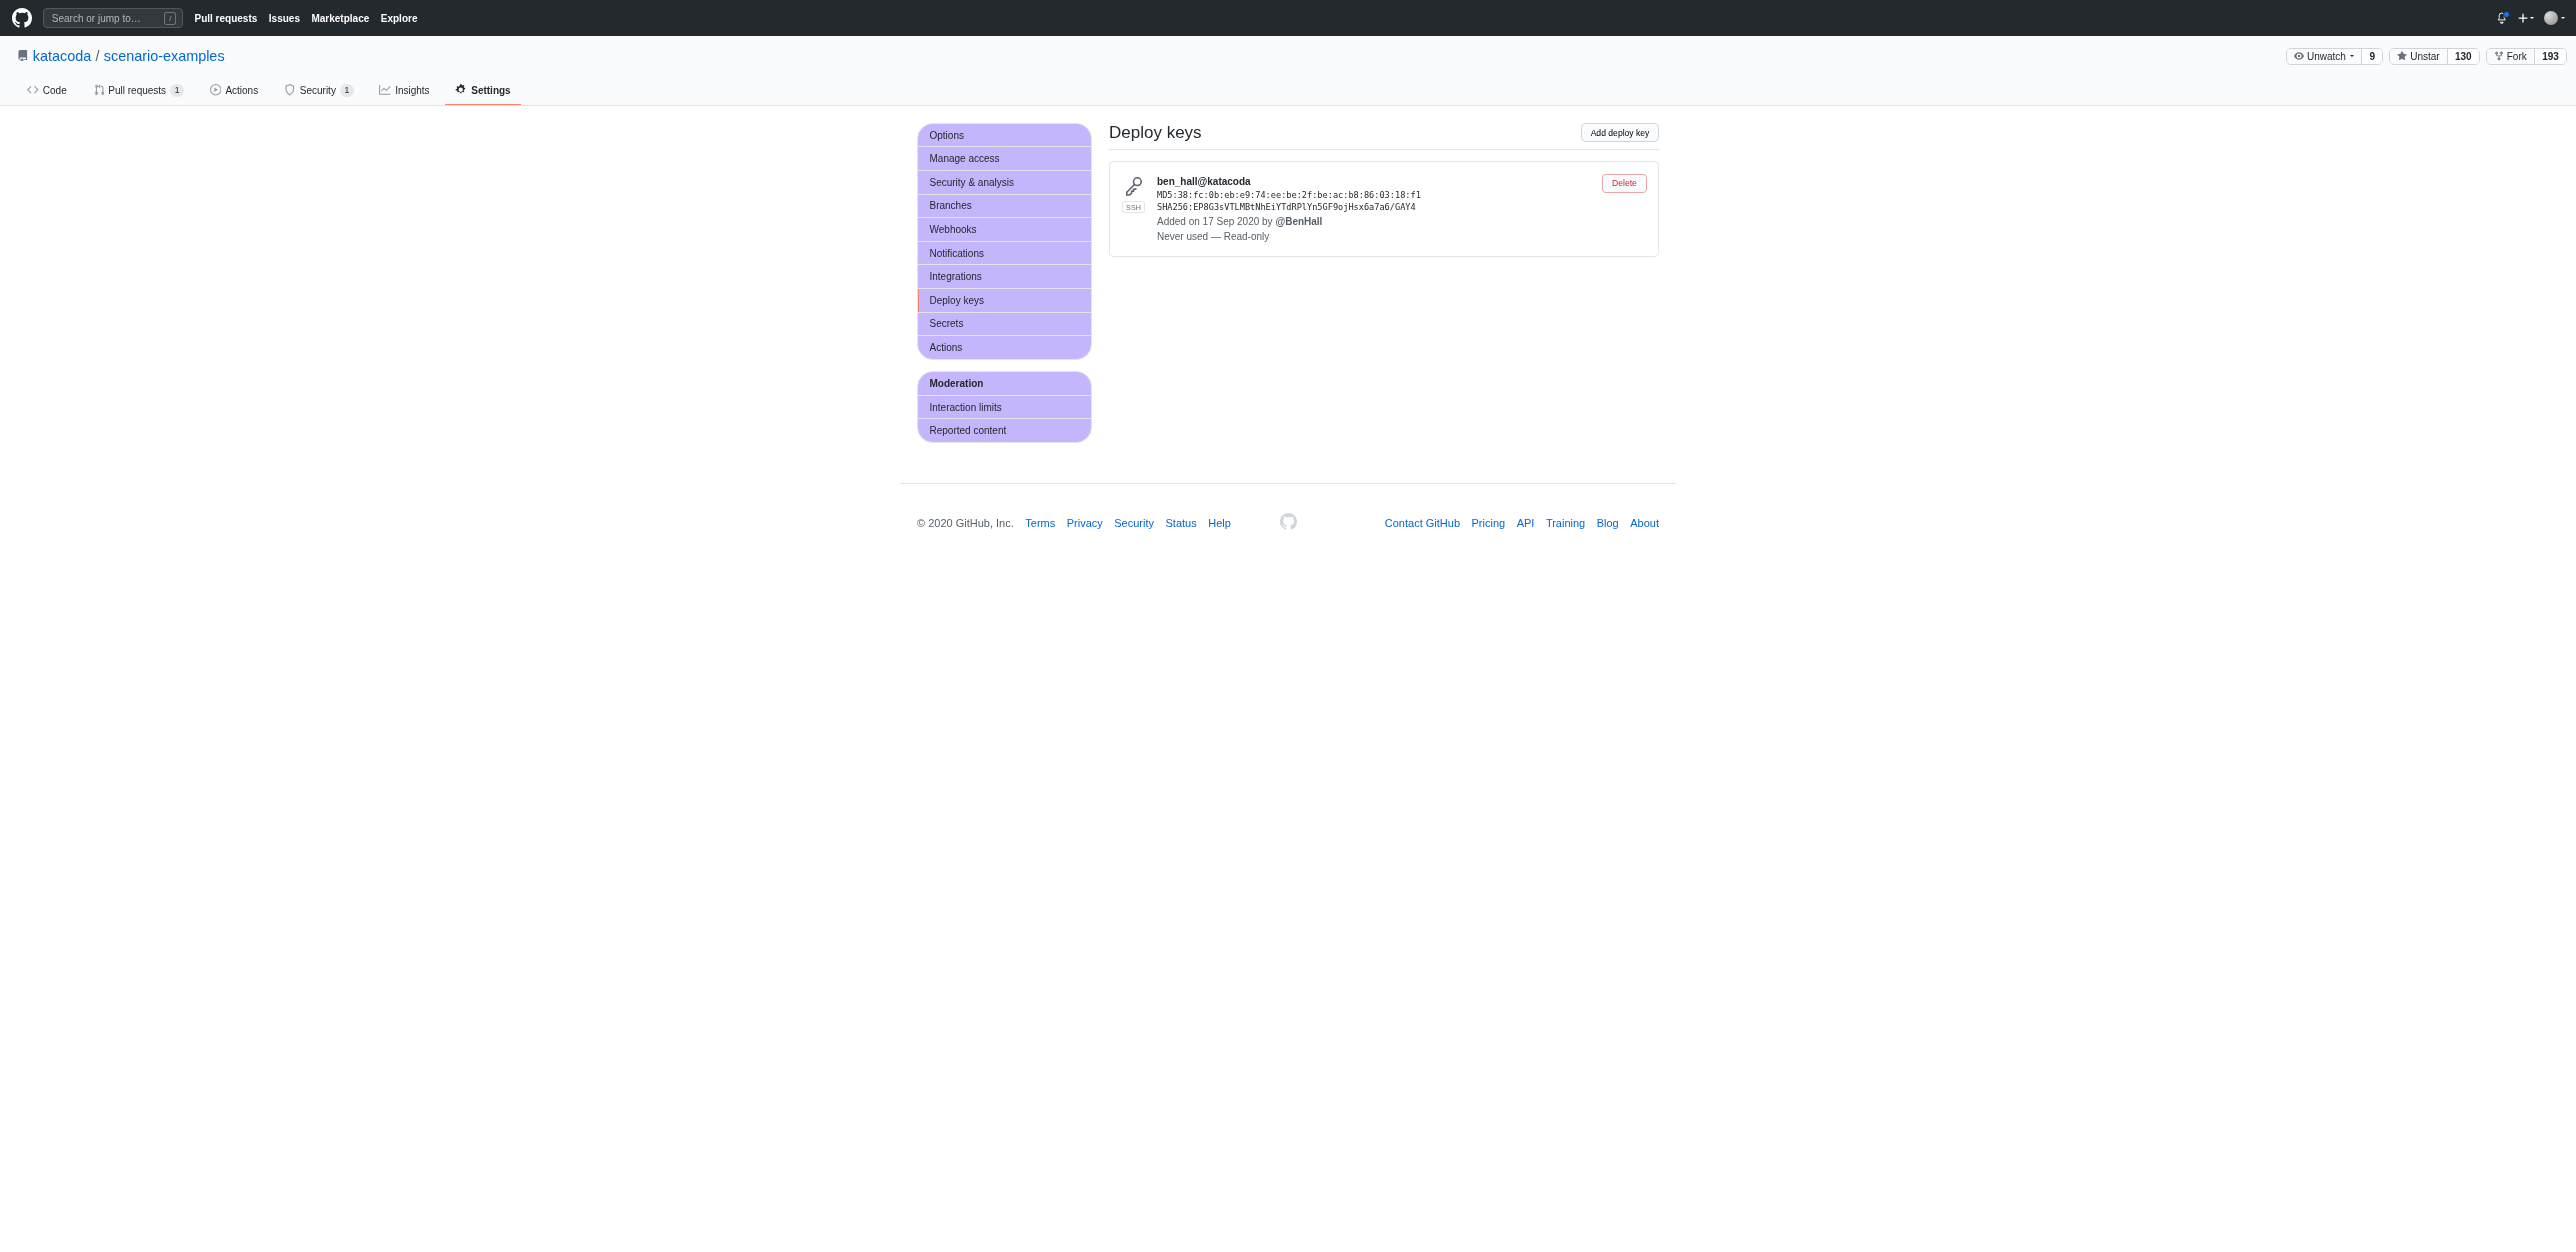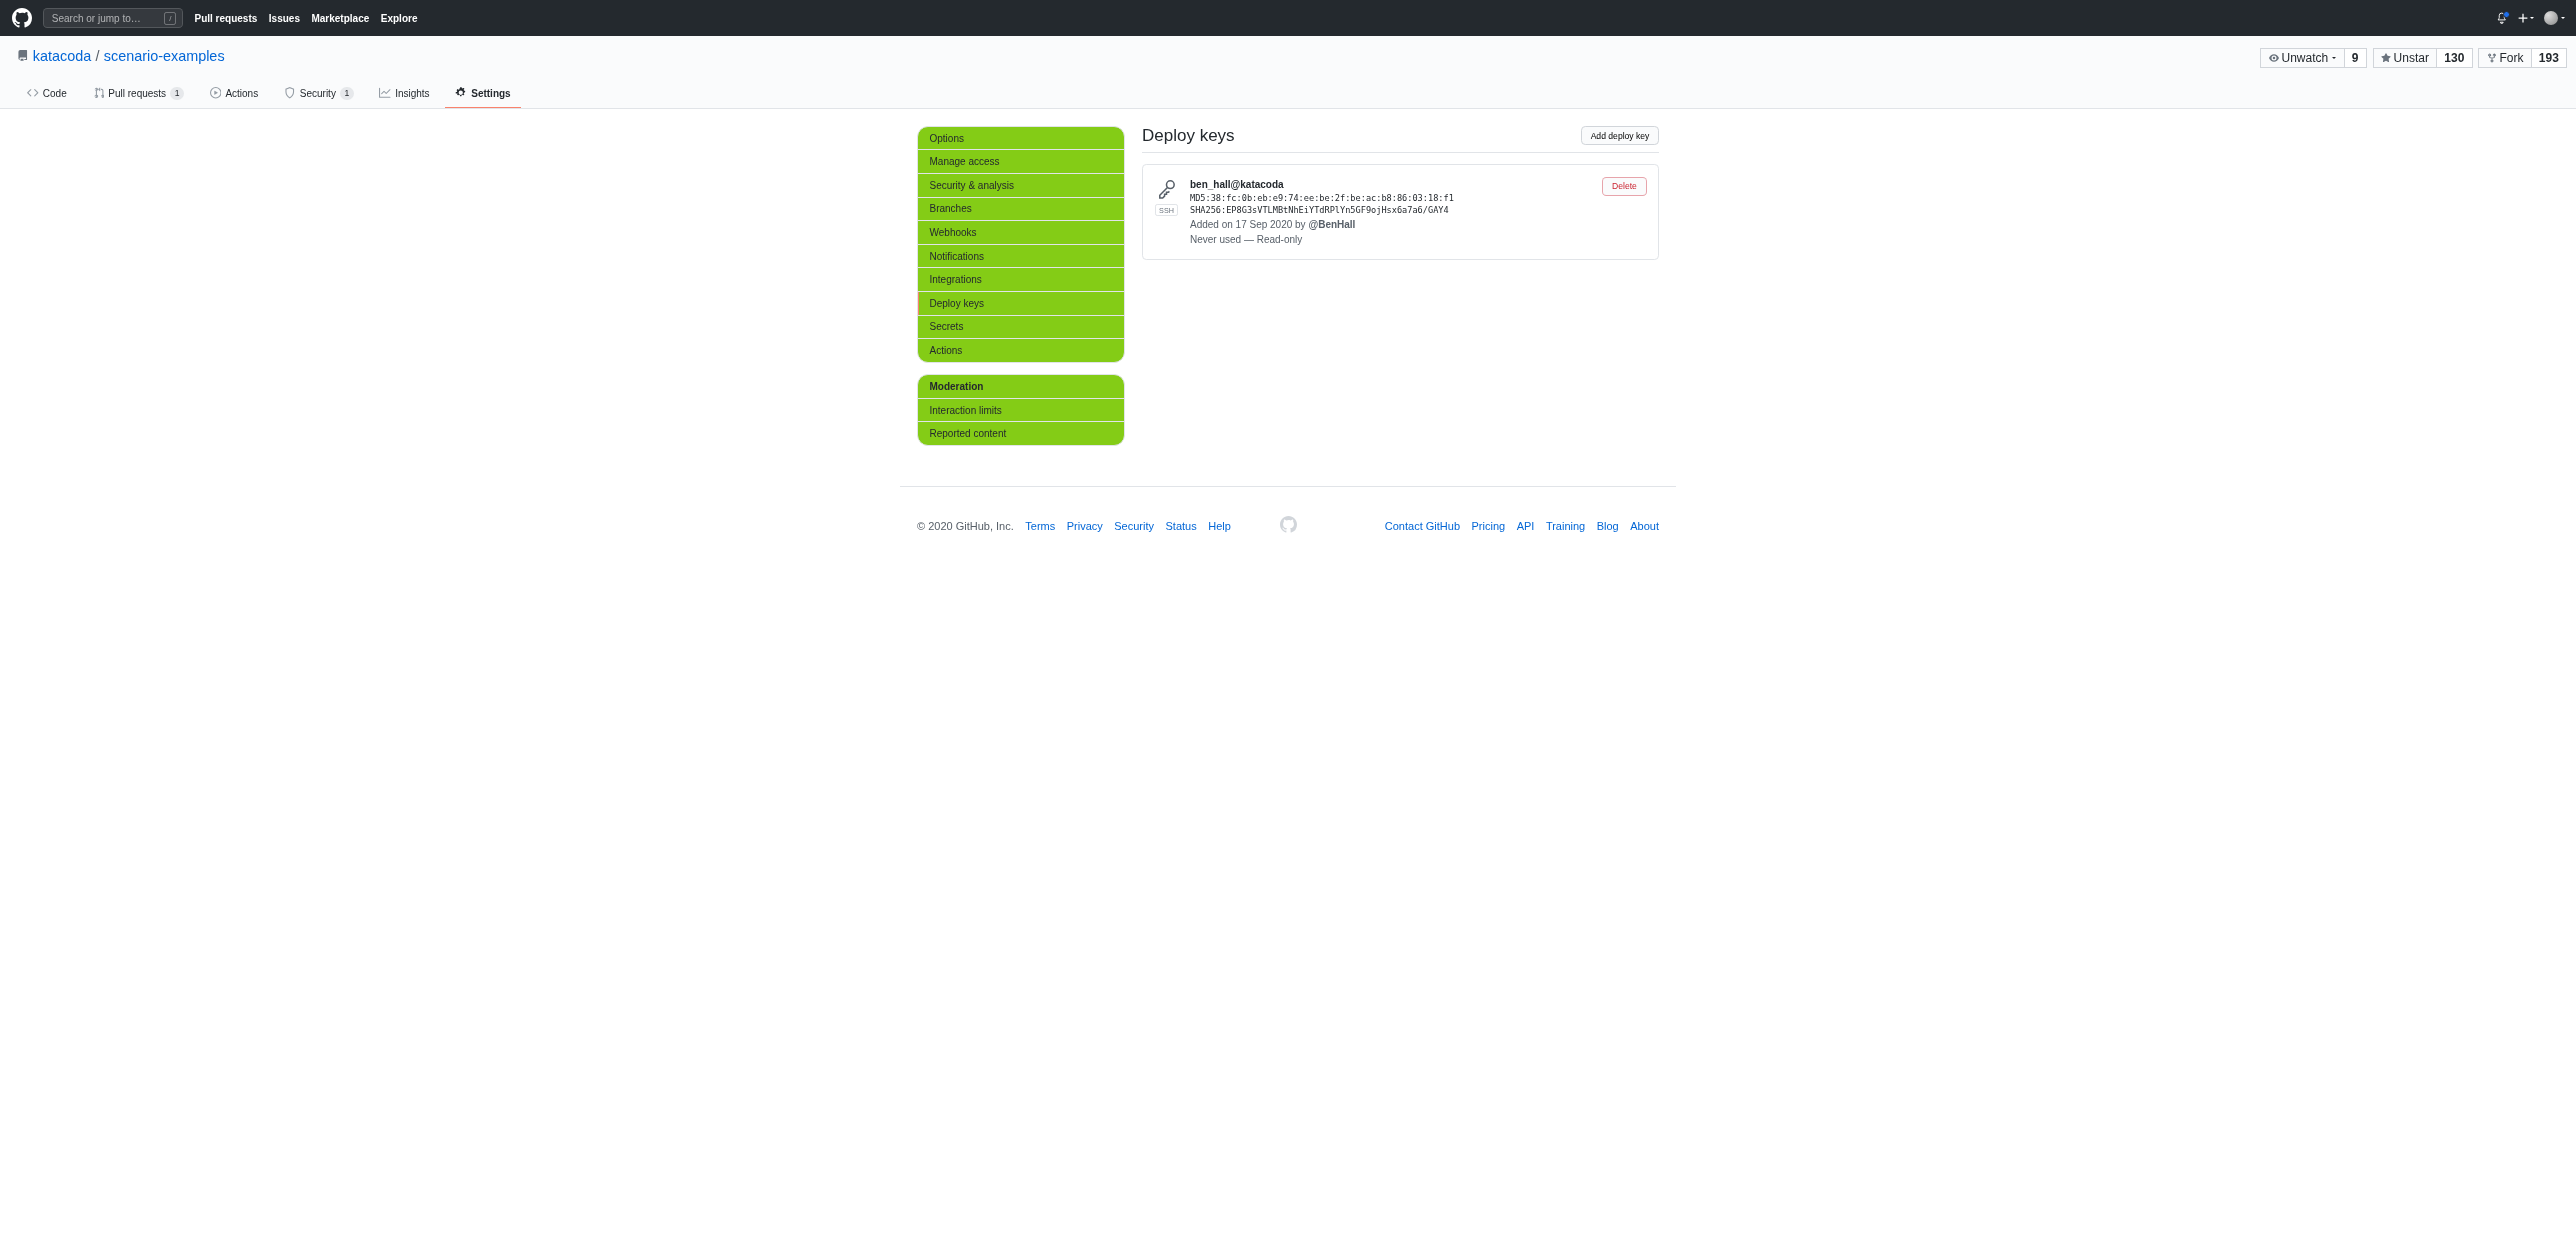--- a/index.html
+++ b/index.html
@@ -112,23 +112,23 @@
     gap:4.3px;
     font-size:14.4px;
   }
   .repo-title a { color: var(--link); text-decoration:none; }
   .repo-title .sep { color:#586069; }
   .repo-title .repo { font-weight:400; }
   .repo-actions { display:flex; gap:5.8px; }
   .btn-group {
     display:flex;
     border:0.7px solid var(--btn-border);
-    border-radius:0;
+    border-radius:5px;
     overflow:hidden;
-    font-size:12px;
+    font-size:10px;
     background:#fafbfc;
   }
   .btn-group .btn-part {
     display:flex;
     align-items:center;
     gap:2.9px;
     padding:2.2px 7.2px;
     background:#fafbfc;
     color:#24292e;
     cursor:pointer;
@@ -178,26 +178,26 @@
   
   .container {
     max-width:776px;
     margin: 17px auto 29px;
     padding: 0 17px;
     display:flex;
     gap:17px;
     align-items:flex-start;
   }
   .menu-group {
-    width:208px;
+    width:175px;
     border:0.7px solid var(--border);
-    border-radius:11px;
+    border-radius:16px;
     overflow:hidden;
     margin-bottom:11.5px;
-    background:#84cc16;
+    background:#c4b5fd;
   }
   .menu-item {
     padding:5.8px 11.5px;
     border-bottom:0.7px solid var(--border);
     cursor:pointer;
     color:#24292e;
     font-size:10px;
     position:relative;
   }
   .menu-item:last-child { border-bottom:none; }

